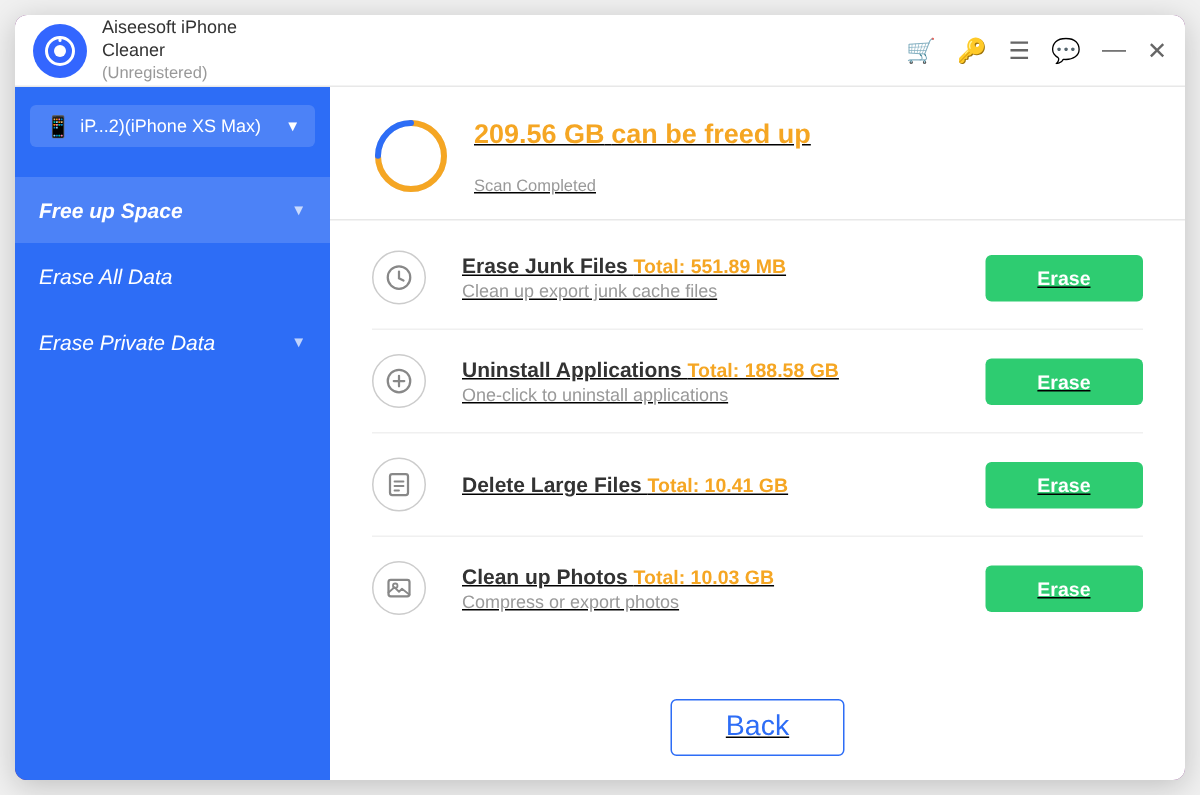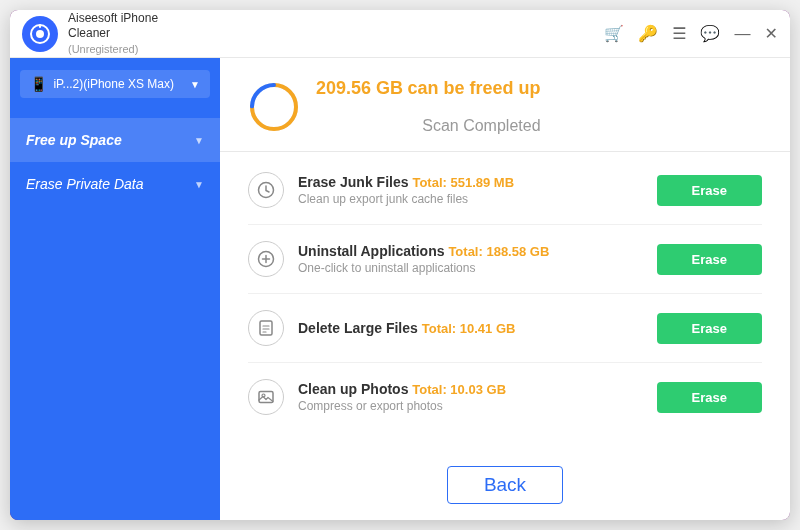--- a/index.html
+++ b/index.html
@@ -126,20 +126,21 @@
       font-size: 10px;
       color: rgba(255,255,255,0.7);
     }
     
     .content {
       flex: 1;
       display: flex;
       flex-direction: column;
       background: #fff;
       overflow-y: auto;
+      text-decoration: underline;
     }
     
     .scan-header {
       padding: 20px 28px 16px;
       border-bottom: 1px solid #e8e8e8;
       display: flex;
       align-items: center;
       gap: 16px;
     }
     .scan-circle {
@@ -151,36 +152,35 @@
     .scan-circle svg {
       transform: rotate(-90deg);
     }
     .scan-info {}
     .scan-size {
       font-size: 18px;
       font-weight: 700;
       color: #f5a623;
     }
     .scan-status {
-      font-size: 16px;
+      font-size: 11px;
       color: #999;
       margin-top: 18px;
-      text-align: right;
     }
     
     .items-list {
       flex: 1;
       padding: 4px 28px;
     }
     .item-row {
       display: flex;
       align-items: center;
       padding: 16px 0;
       border-bottom: 1px solid #f0f0f0;
-      gap: 14px;
+      gap: 24px;
     }
     .item-row:last-child { border-bottom: none; }
     .item-icon {
       width: 36px;
       height: 36px;
       border: 1.5px solid #ccc;
       border-radius: 50%;
       display: flex;
       align-items: center;
       justify-content: center;
@@ -270,20 +270,23 @@
         <span class="phone-icon">📱</span>
         <span>iP...2)(iPhone XS Max)</span>
         <span class="chevron">▼</span>
       </div>
       <div class="nav-items">
         <div class="nav-item active">
           <span>Free up Space</span>
           <span class="chevron-down">▼</span>
         </div>
         <div class="nav-item">
+          <span>Erase All Data</span>
+        </div>
+        <div class="nav-item">
           <span>Erase Private Data</span>
           <span class="chevron-down">▼</span>
         </div>
       </div>
     </div>
 
     <div class="content">
 
       <div class="scan-header">
         <div class="scan-circle">

